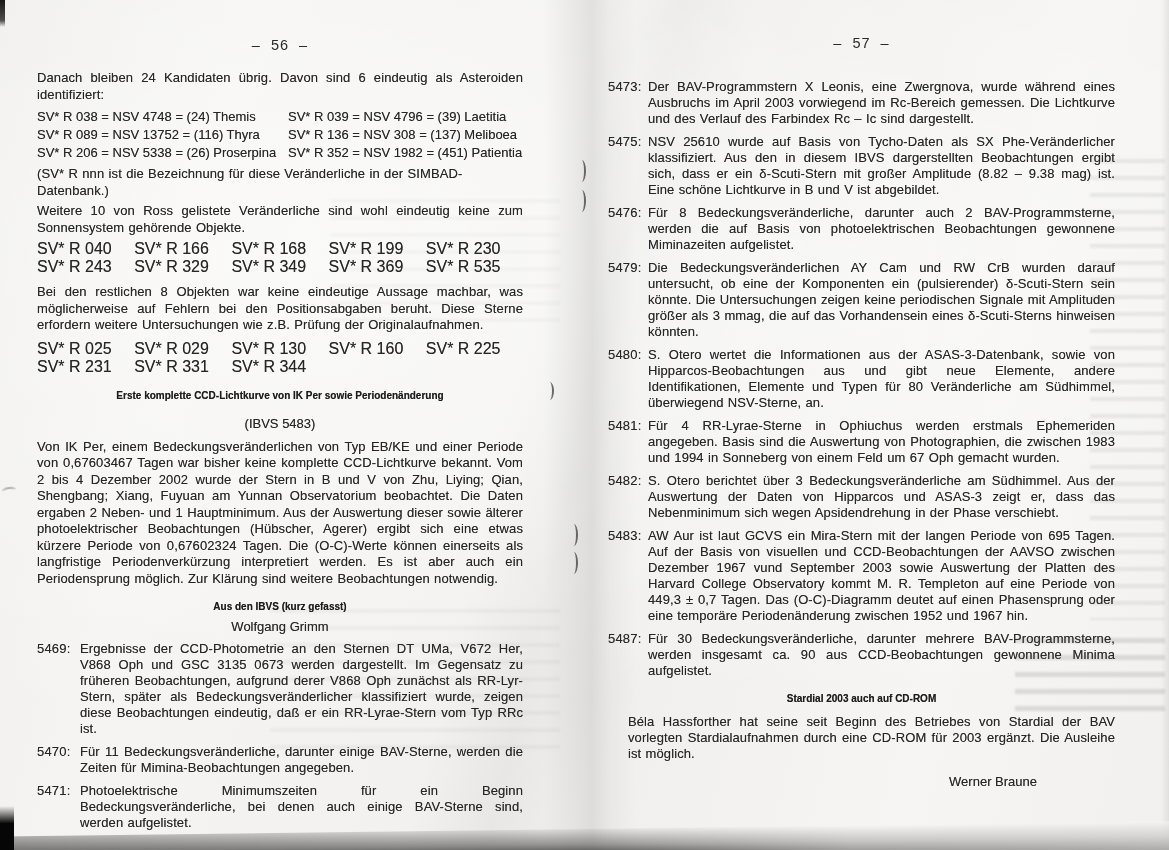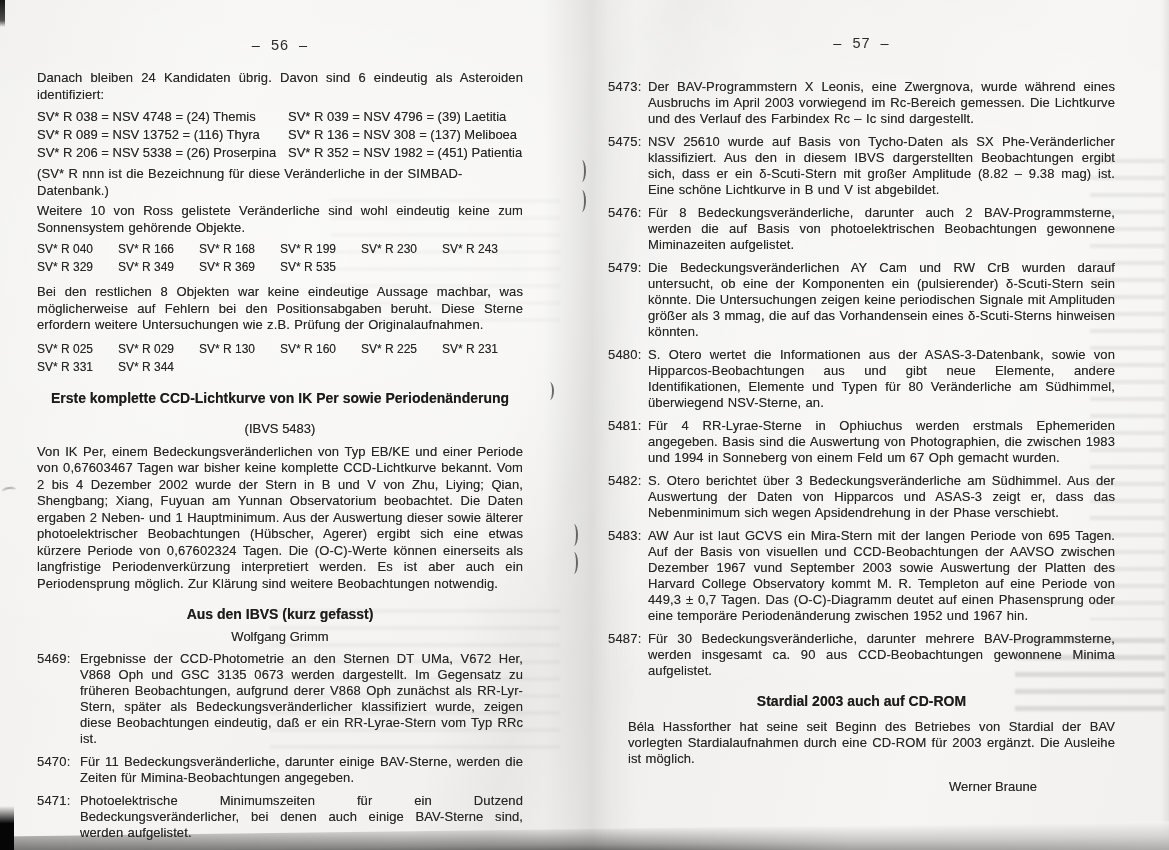--- a/index.html
+++ b/index.html
@@ -28,24 +28,24 @@
   .page-right .pagenum { width:507px; left:24px; top:35px; right:auto; }
   .content { position:absolute; }
   .page-left  .content { left:37px; top:70px; width:486px; }
   .page-right .content { left:24px; top:79px; width:507px; }
   .para { font-size:13px; line-height:16.5px; margin-top:4px;
           letter-spacing:0.1px; word-spacing:0.6px;
           text-shadow:0 0 0.35px rgba(45,45,45,0.55); }
   .j { text-align:justify; }
   .grid2 { display:grid; grid-template-columns:251px 1fr; margin-top:5px;
            font-size:13px; line-height:18px; text-shadow:0 0 0.35px rgba(45,45,45,0.55); }
-  .grid5 { display:grid; grid-template-columns:repeat(6,1fr); margin-top:4px;
-           font-size:12px; line-height:18px; text-shadow:0 0 0.35px rgba(45,45,45,0.55); }
+  .grid5 { display:grid; grid-template-columns:repeat(5,1fr); margin-top:4px;
+           font-size:16px; line-height:18px; text-shadow:0 0 0.35px rgba(45,45,45,0.55); }
   .center { text-align:center; }
-  .heading { font-size:14px; font-weight:bold; color:#1c1c1c; margin-top:14px;
+  .heading { font-size:10px; font-weight:bold; color:#1c1c1c; margin-top:14px;
              text-shadow:0 0 0.4px rgba(25,25,25,0.6); }
   .subheading { font-size:13px; margin-top:15px; text-shadow:0 0 0.35px rgba(45,45,45,0.55); }
   .items { margin-top:7px; }
   .item { display:grid; margin-bottom:7px; }
   .page-left  .item { grid-template-columns:43px 1fr; }
   .page-right .item { grid-template-columns:40px 1fr; }
   .inum  { font-size:13px; line-height:16px; letter-spacing:0.2px;
            text-shadow:0 0 0.35px rgba(45,45,45,0.55); }
   .itext { font-size:13px; line-height:16px; letter-spacing:0.1px; word-spacing:0.6px;
            text-shadow:0 0 0.35px rgba(45,45,45,0.55); }
@@ -158,21 +158,21 @@
         <div class="item">
           <div class="inum">5469:</div>
           <div class="itext j">Ergebnisse der CCD-Photometrie an den Sternen DT UMa, V672 Her, V868 Oph und GSC 3135 0673 werden dargestellt. Im Gegensatz zu früheren Beobachtungen, aufgrund derer V868 Oph zunächst als RR-Lyr-Stern, später als Bedeckungsveränderlicher klassifiziert wurde, zeigen diese Beobachtungen eindeutig, daß er ein RR-Lyrae-Stern vom Typ RRc ist.</div>
         </div>
         <div class="item">
           <div class="inum">5470:</div>
           <div class="itext j">Für 11 Bedeckungsveränderliche, darunter einige BAV-Sterne, werden die Zeiten für Mimina-Beobachtungen angegeben.</div>
         </div>
         <div class="item">
           <div class="inum">5471:</div>
-          <div class="itext j">Photoelektrische Minimumszeiten für ein Dutzend Bedeckungsveränderlicher, bei denen auch einige BAV-Sterne sind, werden aufgelistet.</div>
+          <div class="itext j">Photoelektrische Minimumszeiten für ein Beginn Bedeckungsveränderliche, bei denen auch einige BAV-Sterne sind, werden aufgelistet.</div>
         </div>
       </div>
 
     </div>
   </div>
 
   <div class="page page-right">
     <div class="pagenum">–  57  –</div>
     <div class="content">
 

